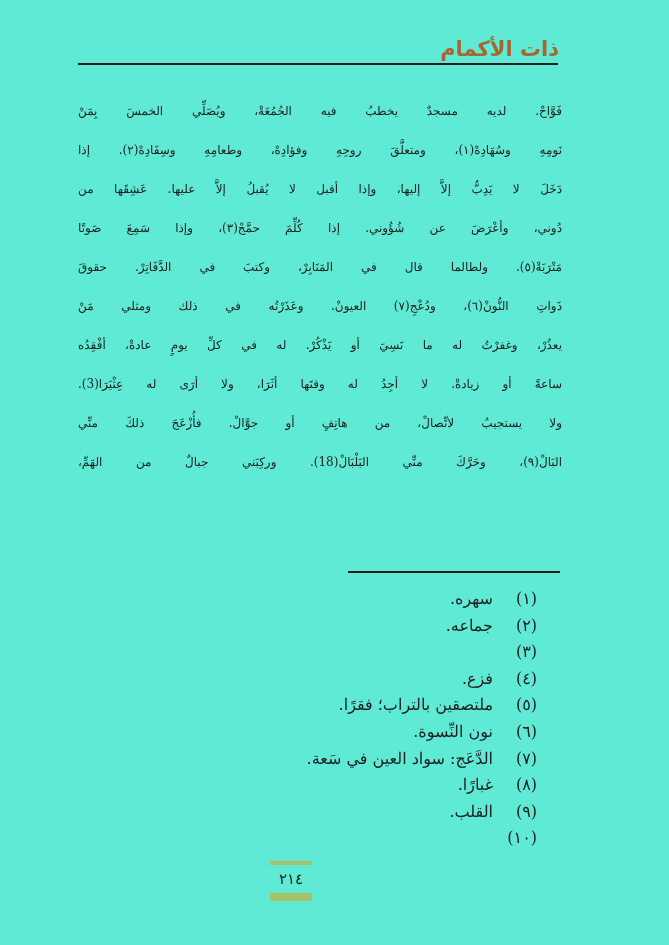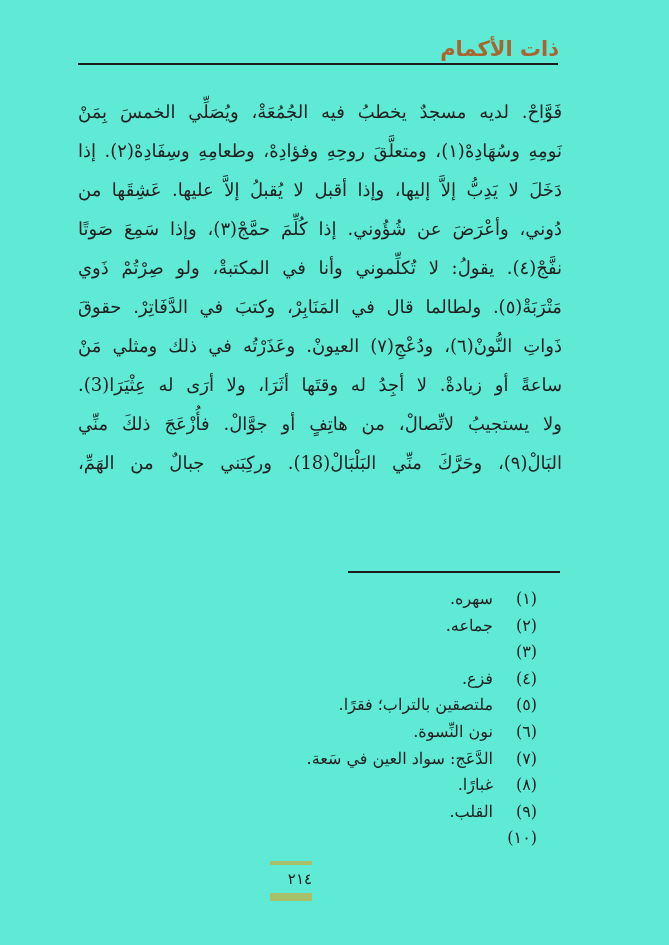--- a/index.html
+++ b/index.html
@@ -31,21 +31,21 @@
   }
   
   .body{
     position:absolute;
     top:92px;right:107px;
     width:484px;
   }
   .bline{
     height:39px;
     line-height:39px;
-    font-size:18px;
+    font-size:12px;
     text-align:justify;
     text-align-last:justify;
     overflow:hidden;
     white-space:normal;
   }
   
   .fn-sep{
     position:absolute;
     top:571px;left:348px;
     width:212px;height:2px;
@@ -66,21 +66,21 @@
   .fn-num{
     flex:0 0 44px;
     text-align:right;
   }
   .fn-text{flex:1 1 auto;}
   
   .pagenum{
     position:absolute;
     top:861px;left:270px;
     width:42px;
-    text-align:right;
+    text-align:center;
   }
   .bar{width:42px;}
   .bar-top{height:4px;margin-bottom:3px;}
   .num{
     font-size:15px;
     line-height:22px;
     font-family:"DejaVu Serif","Liberation Serif",serif;
   }
   .bar-bottom{height:8px;margin-top:3px;}
 </style>
@@ -91,23 +91,23 @@
 
   <div class="header-title" style="color: rgb(169, 101, 48);">ذات الأكمام</div>
 
   <div class="header-rule"></div>
 
   <div class="body" id="body-lines">
       <div class="bline">فَوَّاحْ. لديه مسجدٌ يخطبُ فيه الجُمُعَةْ، ويُصَلِّي الخمسَ بِمَنْ</div>
       <div class="bline">نَومِهِ وسُهَادِهْ(١)، ومتعلَّقَ روحِهِ وفؤادِهْ، وطعامِهِ وسِفَادِهْ(٢). إذا</div>
       <div class="bline">دَخَلَ لا يَدِبُّ إلاَّ إليها، وإذا أقبل لا يُقبلُ إلاَّ عليها. عَشِقَها من</div>
       <div class="bline">دُوني، وأعْرَضَ عن شُؤُوني. إذا كُلِّمَ حمَّجْ(٣)، وإذا سَمِعَ صَوتًا</div>
-      <div class="bline">نفَّجْ(٤). يقولُ: لا تُكلِّموني وأنا في المكتبةْ، ولو صِرْتُمْ ذَوي</div>
       <div class="bline">مَتْرَبَةْ(٥). ولطالما قال في المَنَابِرْ، وكتبَ في الدَّفَاتِرْ. حقوقَ</div>
       <div class="bline">ذَواتِ النُّونْ(٦)، ودُعْجِ(٧) العيونْ. وعَذَرْتُه في ذلك ومثلي مَنْ</div>
+      <div class="bline">يعذُرْ، وغفرْتُ له ما نَسِيَ أو يَذْكُرْ. له في كلِّ يومٍ عادةْ، أفْقِدُه</div>
       <div class="bline">ساعةً أو زيادةْ. لا أجِدُ له وقتَها أثَرَا، ولا أرَى له عِثْيَرَا(3).</div>
       <div class="bline">ولا يستجيبُ لاتِّصالْ، من هاتِفٍ أو جوَّالْ. فأُزْعَجَ ذلكَ منِّي</div>
       <div class="bline">البَالْ(٩)، وحَرَّكَ منِّي البَلْبَالْ(18). وركِبَني جبالٌ من الهَمِّ،</div>
     </div>
 
   <div class="fn-sep"></div>
 
   <div class="footnotes" id="footnotes">
       <div class="fn">
         <span class="fn-num">(١)</span>

